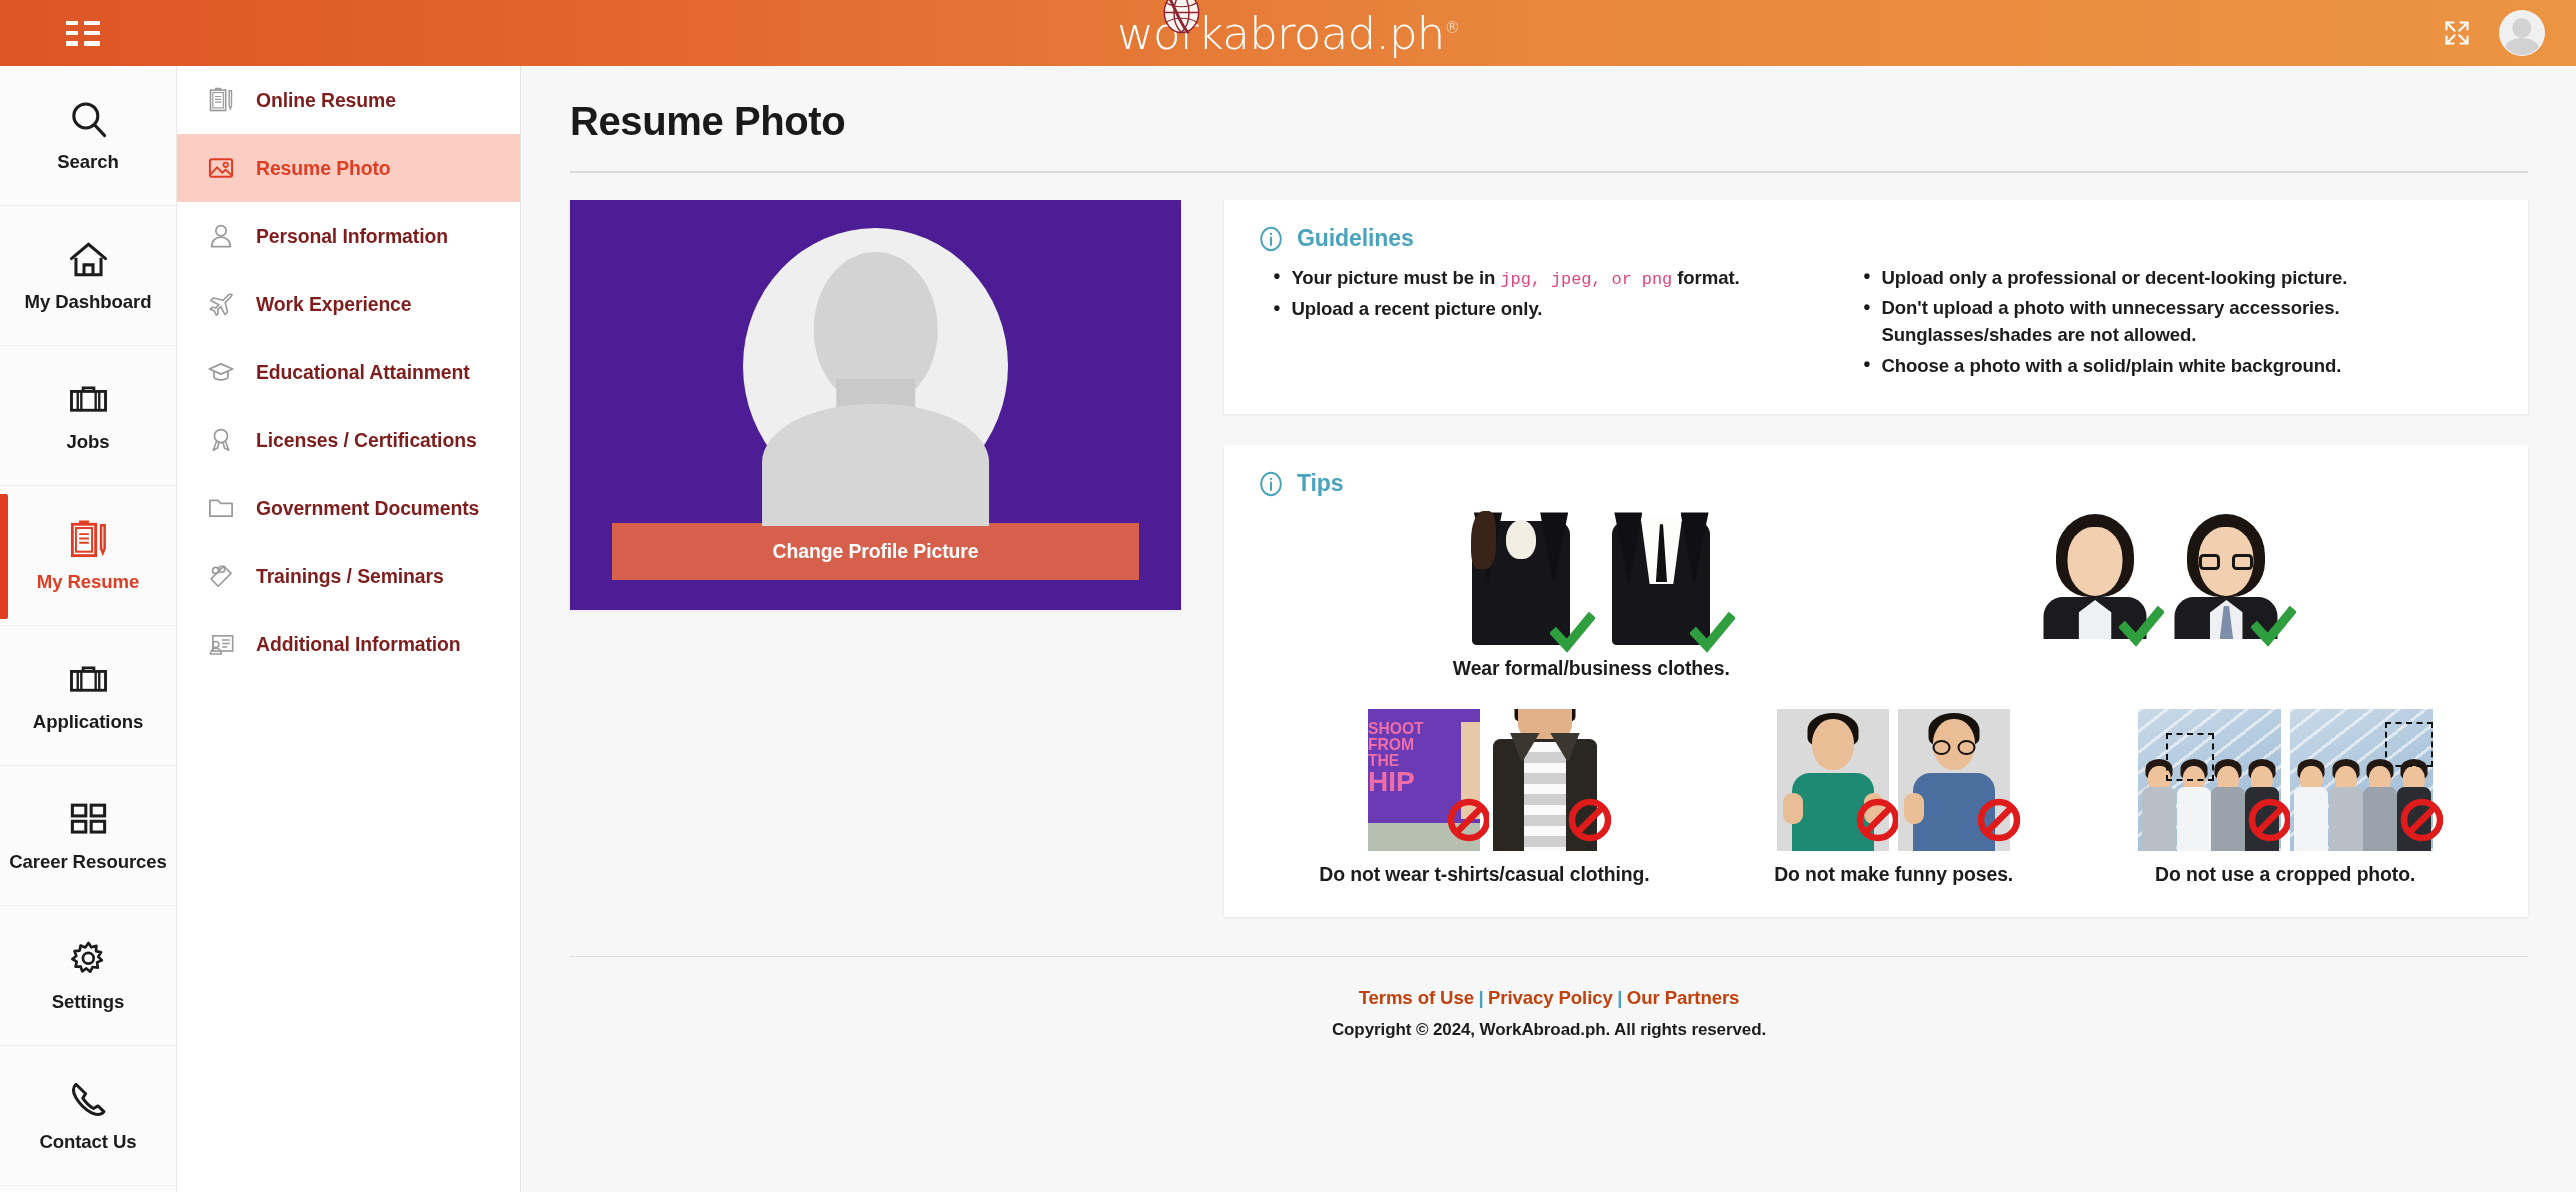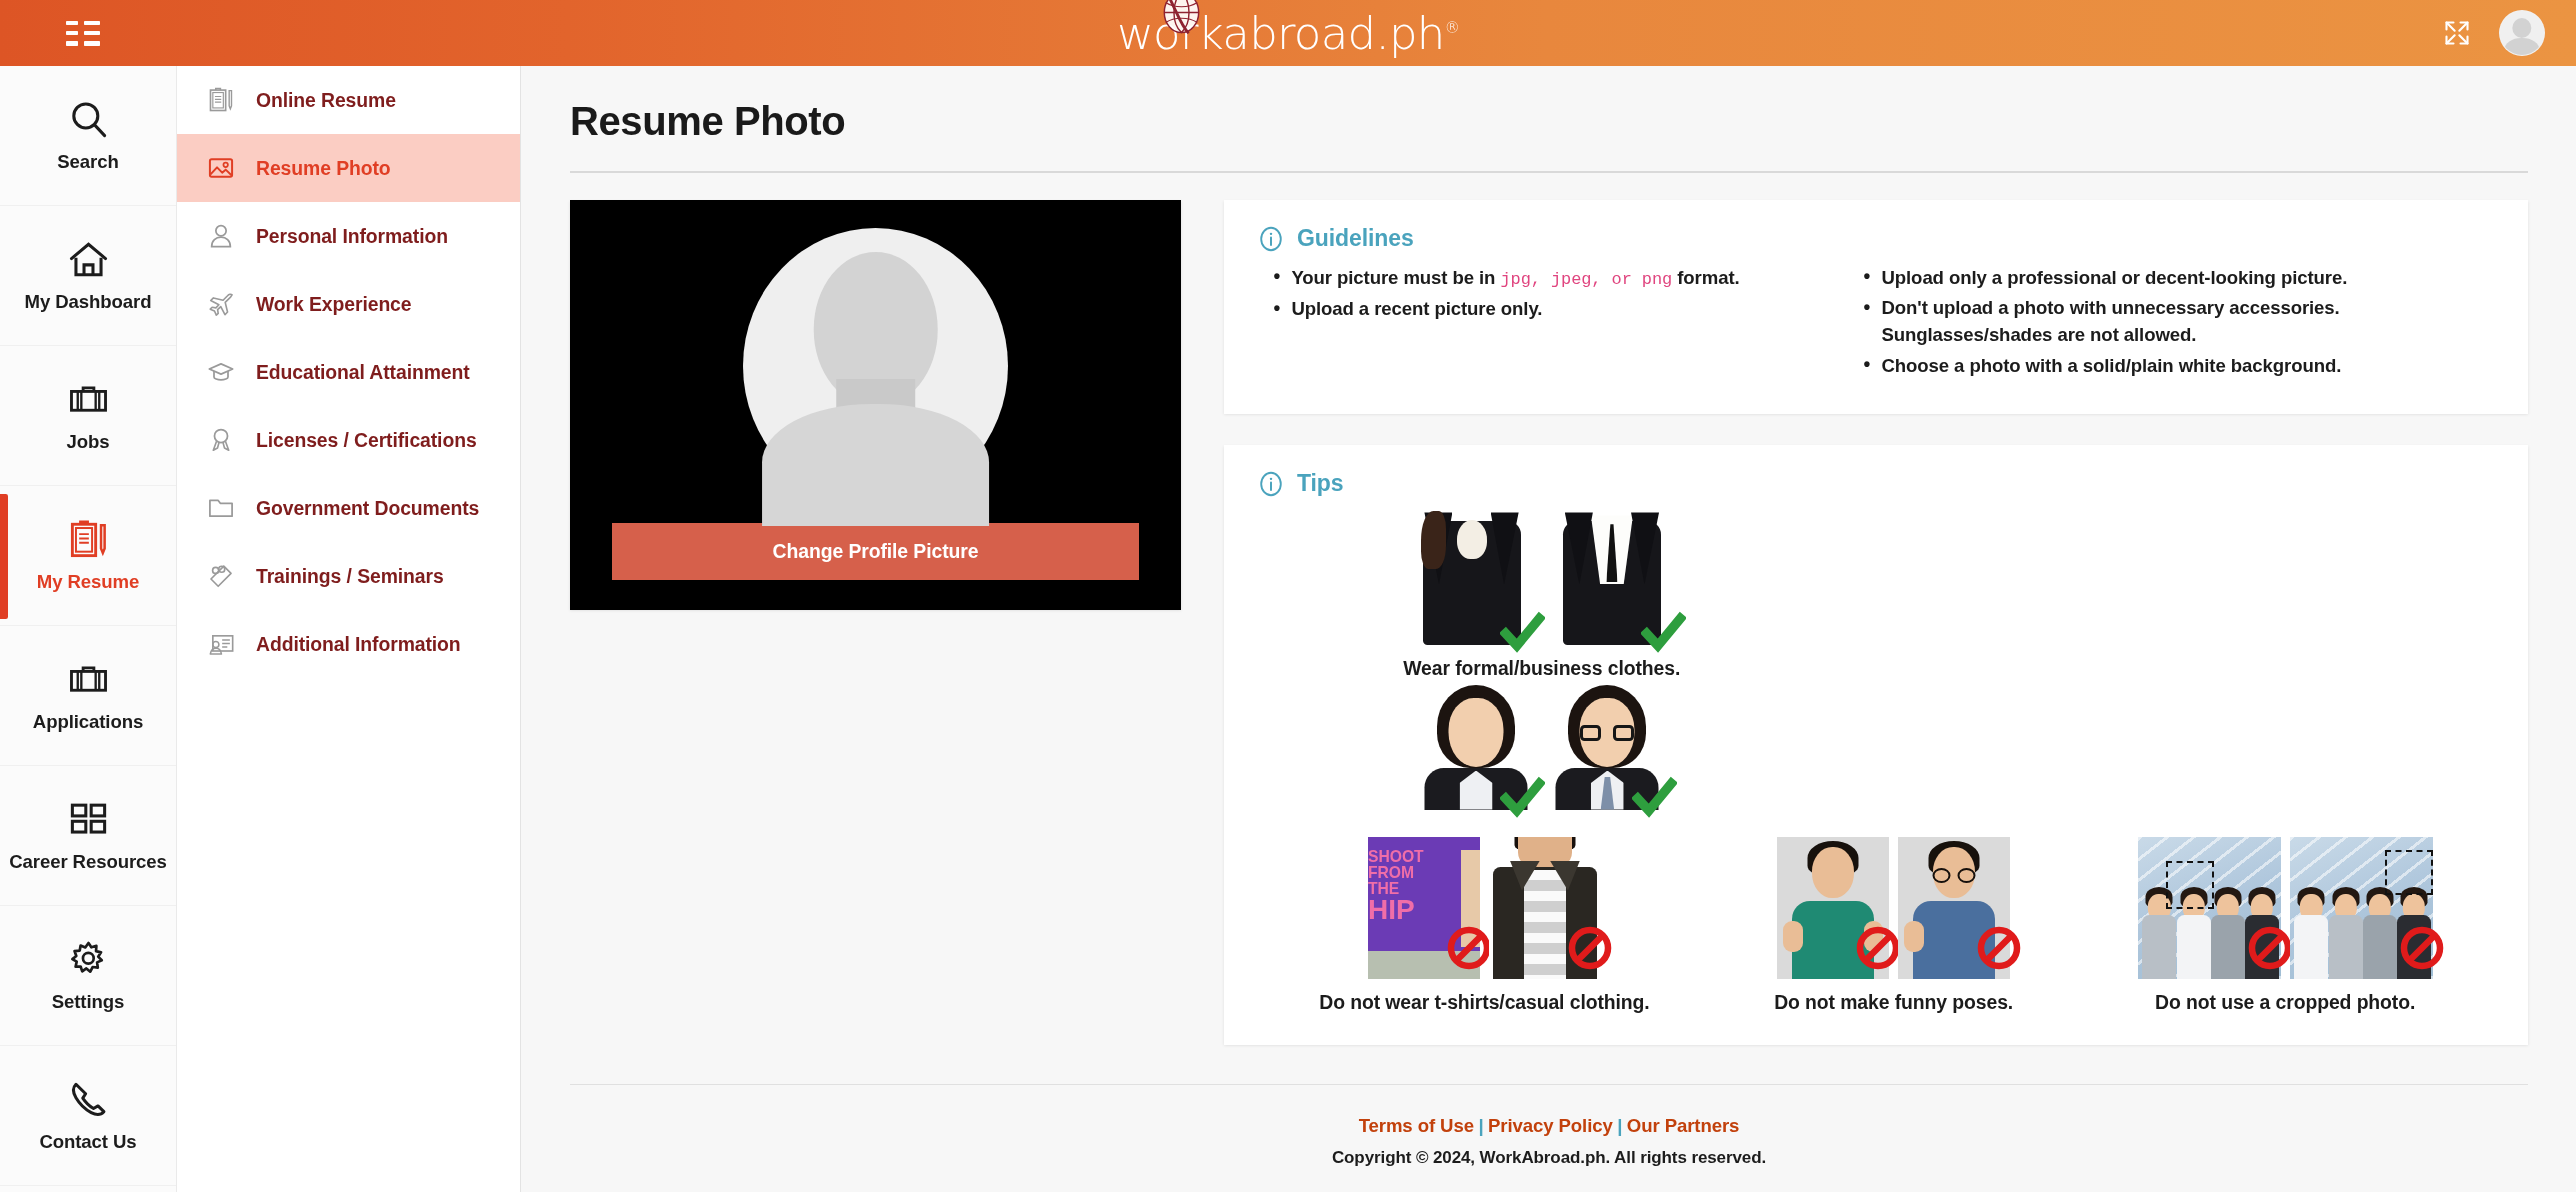--- a/index.html
+++ b/index.html
@@ -120,21 +120,21 @@
   .page-title {
     font-size: 40px; font-weight: bold; color: #1a1a1a;
     letter-spacing: -0.4px; margin-bottom: 27px;
   }
   .title-rule { height: 1.5px; background: #d9d9d9; margin-bottom: 27px; }
 
   .content-row { display: flex; gap: 43px; align-items: flex-start; }
 
   
   .photo-card {
-    width: 611px; background: #000000;
+    width: 611px; background: #4c1d95;
     box-shadow: 0 0.7px 3px rgba(0,0,0,.10);
     padding: 28px 42px 30px 42px; flex: none;
   }
   .photo-frame {
     width: 100%; height: 276px;
     display: flex; align-items: center; justify-content: center;
   }
   .ph-av { position: relative; width: 265px; height: 276px; }
   .ph-av .bg {
     position: absolute; inset: 0; border-radius: 50%;
@@ -685,21 +685,21 @@
         <div class="panel">
           <div class="panel-head">
             <svg class="info-ico" viewBox="0 0 24 24">
               <ellipse cx="12" cy="12" rx="8.4" ry="9.6" fill="none" stroke="#4aa3bd" stroke-width="1.6"></ellipse>
               <circle cx="12" cy="7.6" r="1.05" fill="#4aa3bd"></circle>
               <path d="M12 10.6 V17.2" stroke="#4aa3bd" stroke-width="1.7" stroke-linecap="round"></path>
             </svg>
             <div class="panel-title">Tips</div>
           </div>
 
-          <div class="tips-row" style="justify-content:center;flex-direction:column;">
+          <div class="tips-row" style="justify-content:center;">
             <div class="tip" style="width:46%;">
               <div class="tip-imgs" style="gap:19.4px;">
                 <div class="fig">
                   <div class="suit">
                     <div class="jacket"></div>
                       <div class="bow"></div>
                     <div class="lapelL"></div>
                       <div class="lapelR"></div>
                       <div class="hairL"></div>
                   </div>

